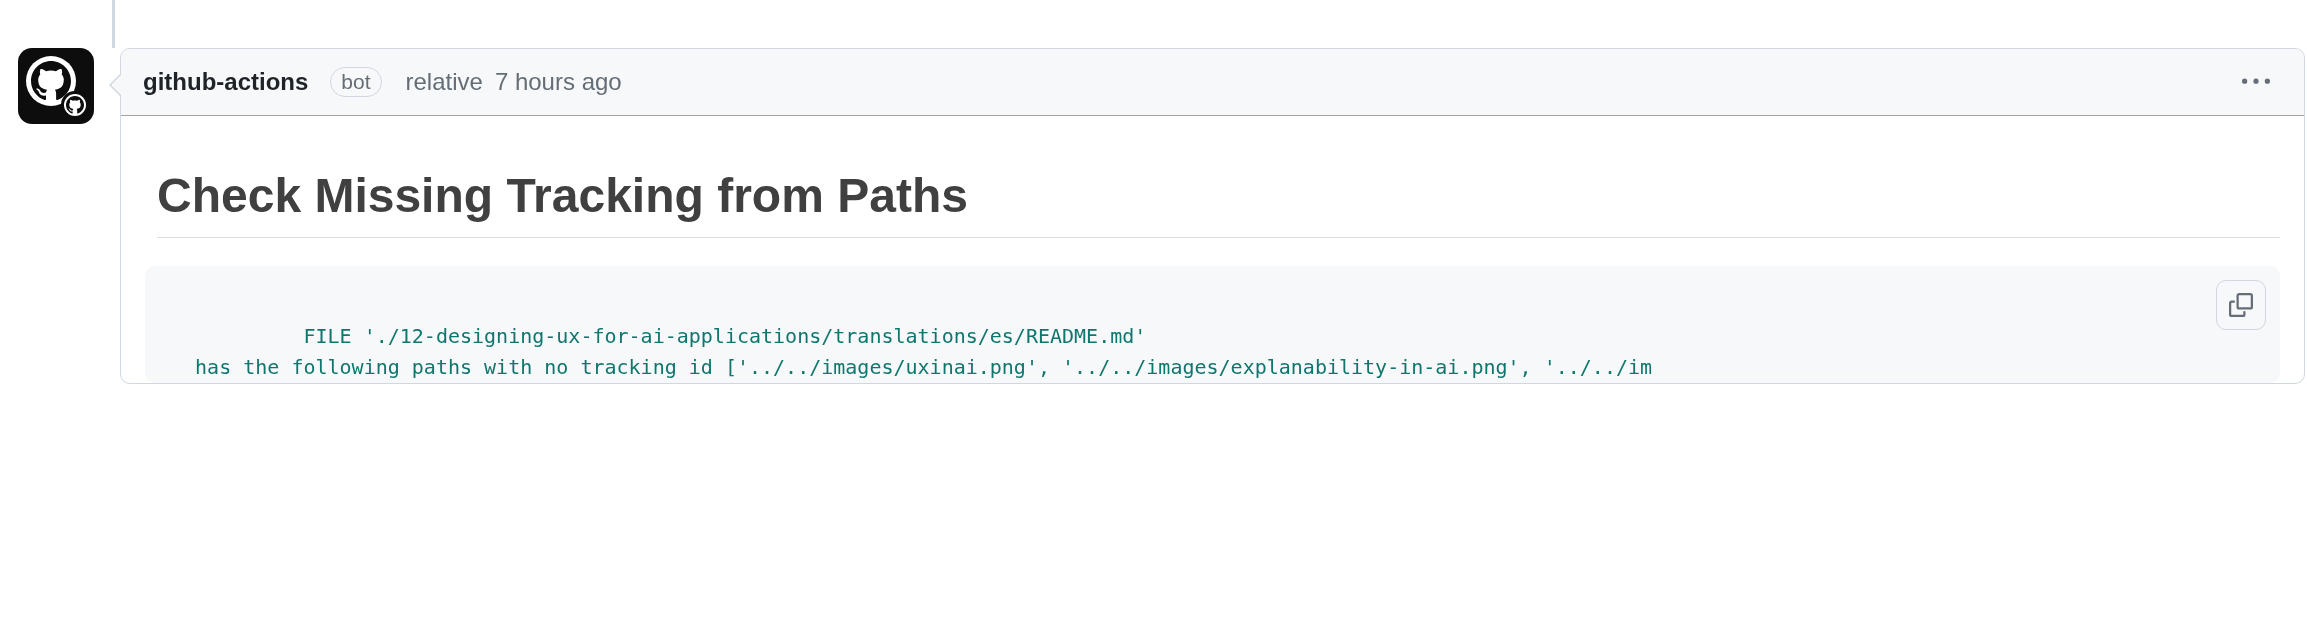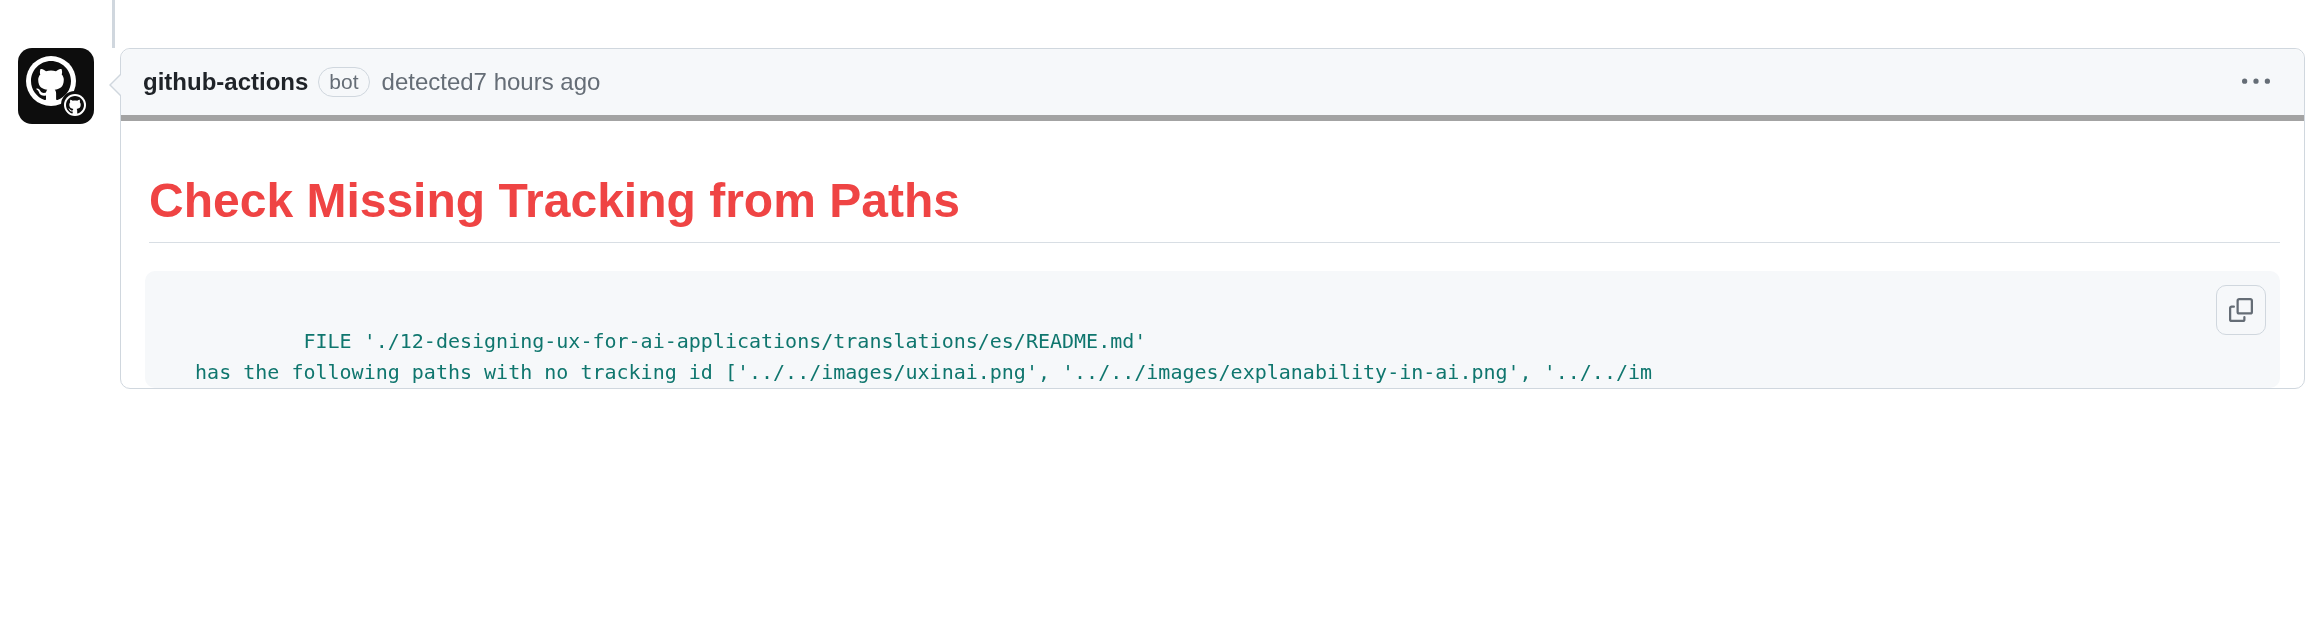--- a/index.html
+++ b/index.html
@@ -62,28 +62,29 @@
     left: 1.5px;
     top: -10.5px;
     width: 0;
     height: 0;
     border-top: 10.5px solid transparent;
     border-bottom: 10.5px solid transparent;
     border-right: 10.5px solid #f6f8fa;
   }
   .comment-header {
     background: #f6f8fa;
-    border-bottom: 6px solid #a3a3a3;
+    border-bottom: 1px solid #a3a3a3;
     border-top-left-radius: 10px;
     border-top-right-radius: 10px;
     padding: 11px 22px;
     display: flex;
     align-items: center;
     font-size: 24px;
     color: #656d76;
+    gap: 12px;
   }
   .author {
     font-weight: 600;
     color: #1f2328;
     margin-right: 10px;
   }
   .bot-label {
     display: inline-block;
     border: 1.5px solid #d0d7de;
     border-radius: 30px;
@@ -108,24 +109,24 @@
   }
   .intro {
     font-size: 24px;
     line-height: 1.55;
     color: #1f2328;
     margin-bottom: 30px;
   }
   .heading {
     font-size: 48px;
     font-weight: 600;
-    color: #ef4444;
+    color: #404040;
     padding-bottom: 14px;
     border-bottom: 1.5px solid #d8dee4;
-    margin: 28px 0 28px 4px;
+    margin: 28px 0 28px 12px;
   }
   .code-block {
     position: relative;
     background: #f6f8fa;
     border-radius: 10px;
     padding: 24px 26px 0 26px;
     font-family: ui-monospace, SFMono-Regular, "SF Mono", Menlo, Consolas, monospace;
     font-size: 20px;
     line-height: 1.55;
     color: #0f766e;
@@ -163,21 +164,21 @@
       <path fill="#0d0d0d" d="M52 43c-5 0-9 4-9 9 0 4 2.6 7.3 6.1 8.5.4.1.6-.2.6-.4v-1.6c-2.5.5-3-1.2-3-1.2-.4-1-1-1.3-1-1.3-.8-.5.1-.5.1-.5.9.1 1.4.9 1.4.9.8 1.4 2.1 1 2.6.8.1-.6.3-1 .6-1.2-2-.2-4.1-1-4.1-4.4 0-1 .4-1.8.9-2.4-.1-.2-.4-1.1.1-2.4 0 0 .8-.2 2.5.9.7-.2 1.5-.3 2.2-.3s1.5.1 2.2.3c1.7-1.2 2.5-.9 2.5-.9.5 1.3.2 2.2.1 2.4.6.6.9 1.4.9 2.4 0 3.5-2.1 4.2-4.1 4.4.3.3.6.8.6 1.7v2.5c0 .2.2.5.6.4C58.4 59.3 61 56 61 52c0-5-4-9-9-9z"></path>
     </svg>
   </div>
 
   <div class="comment-box">
     <div class="comment-caret"></div>
 
     <div class="comment-header">
       <a class="author">github-actions</a>
       <span class="bot-label">bot</span>
-      <span>detected </span>
+      <span>relative </span>
       <a class="timestamp">7 hours ago</a>
       <div class="kebab-menu">
         <svg width="28" height="28" viewBox="0 0 16 16">
           <path fill="currentColor" d="M8 9a1.5 1.5 0 1 0 0-3 1.5 1.5 0 0 0 0 3ZM1.5 9a1.5 1.5 0 1 0 0-3 1.5 1.5 0 0 0 0 3Zm13 0a1.5 1.5 0 1 0 0-3 1.5 1.5 0 0 0 0 3Z"></path>
         </svg>
       </div>
     </div>
 
     <div class="comment-body">
 

